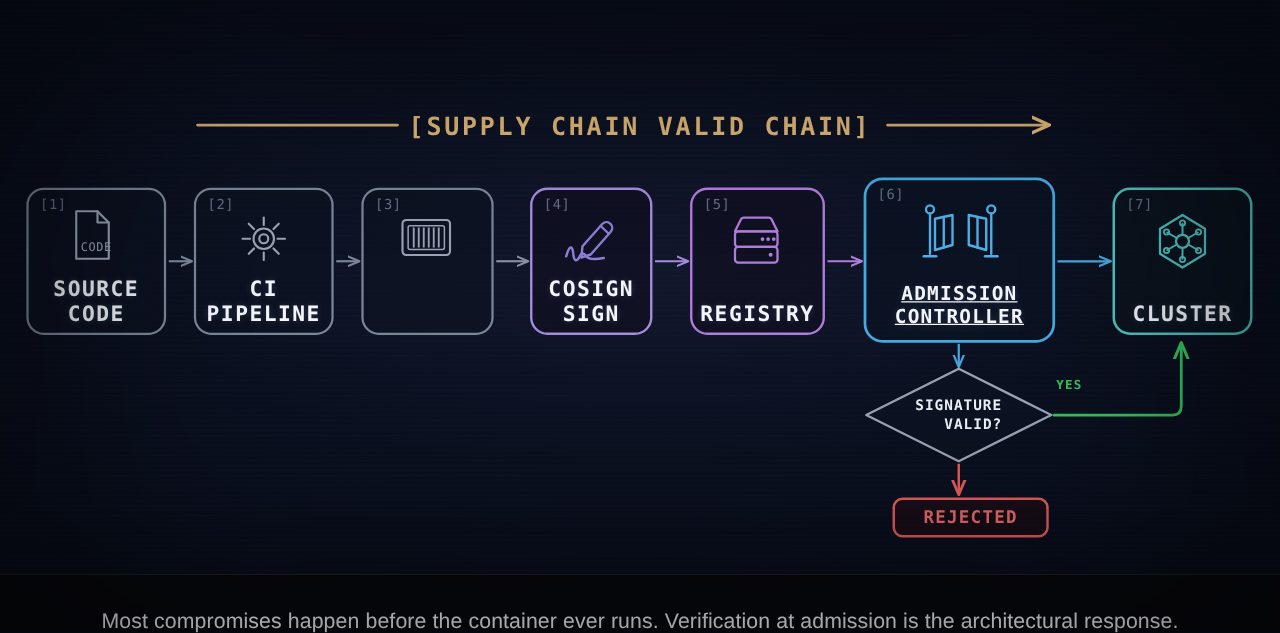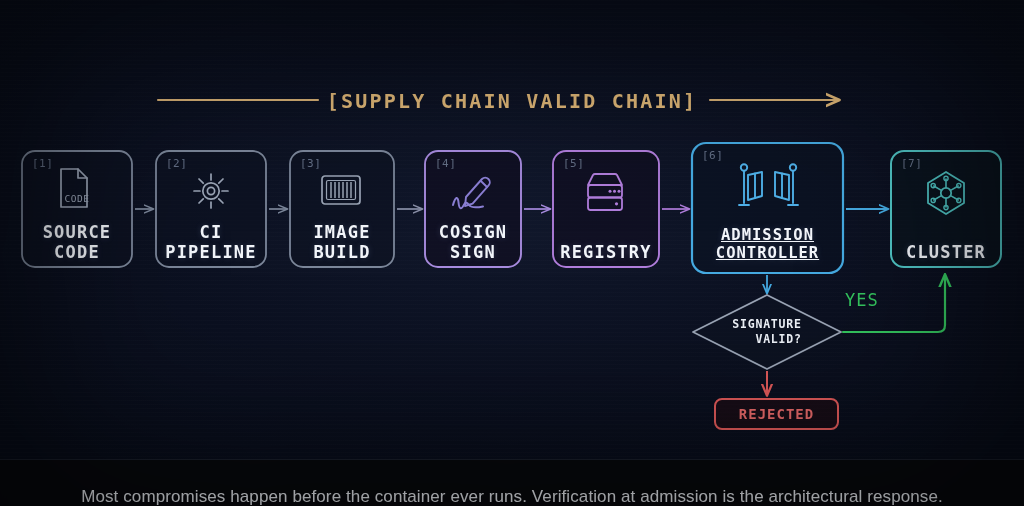--- a/index.html
+++ b/index.html
@@ -140,25 +140,25 @@
     font-family: "DejaVu Sans Mono", monospace;
     font-size: 14px;
     font-weight: bold;
     letter-spacing: 1px;
   }
 
   
   #yes-label {
     position: absolute;
     left: 845px;
-    top: 290px;
+    top: 303px;
     color: #34c45e;
     font-family: "DejaVu Sans Mono", monospace;
-    font-size: 17px;
-    font-weight: normal;
+    font-size: 10px;
+    font-weight: bold;
     letter-spacing: 1px;
   }
 
   
   #caption-bar {
     position: absolute;
     left: 0;
     bottom: 0;
     width: 1024px;
     height: 46px;
@@ -345,22 +345,20 @@
   <div class="node" style="left:156px;top:151px;width:110px;height:116px;background:transparent;">
     <span class="node-index">[2]</span>
     <div class="node-icon"></div>
     <div class="node-label">CI
 PIPELINE</div>
   </div>
 
   <div class="node" style="left:290px;top:151px;width:104px;height:116px;background:transparent;">
     <span class="node-index">[3]</span>
     <div class="node-icon"></div>
-    <div class="node-label">IMAGE
-BUILD</div>
   </div>
 
   <div class="node" style="left:425px;top:151px;width:96px;height:116px;background:transparent;">
     <span class="node-index">[4]</span>
     <div class="node-icon"></div>
     <div class="node-label">COSIGN
 SIGN</div>
   </div>
 
   <div class="node" style="left:553px;top:151px;width:106px;height:116px;background:transparent;">

